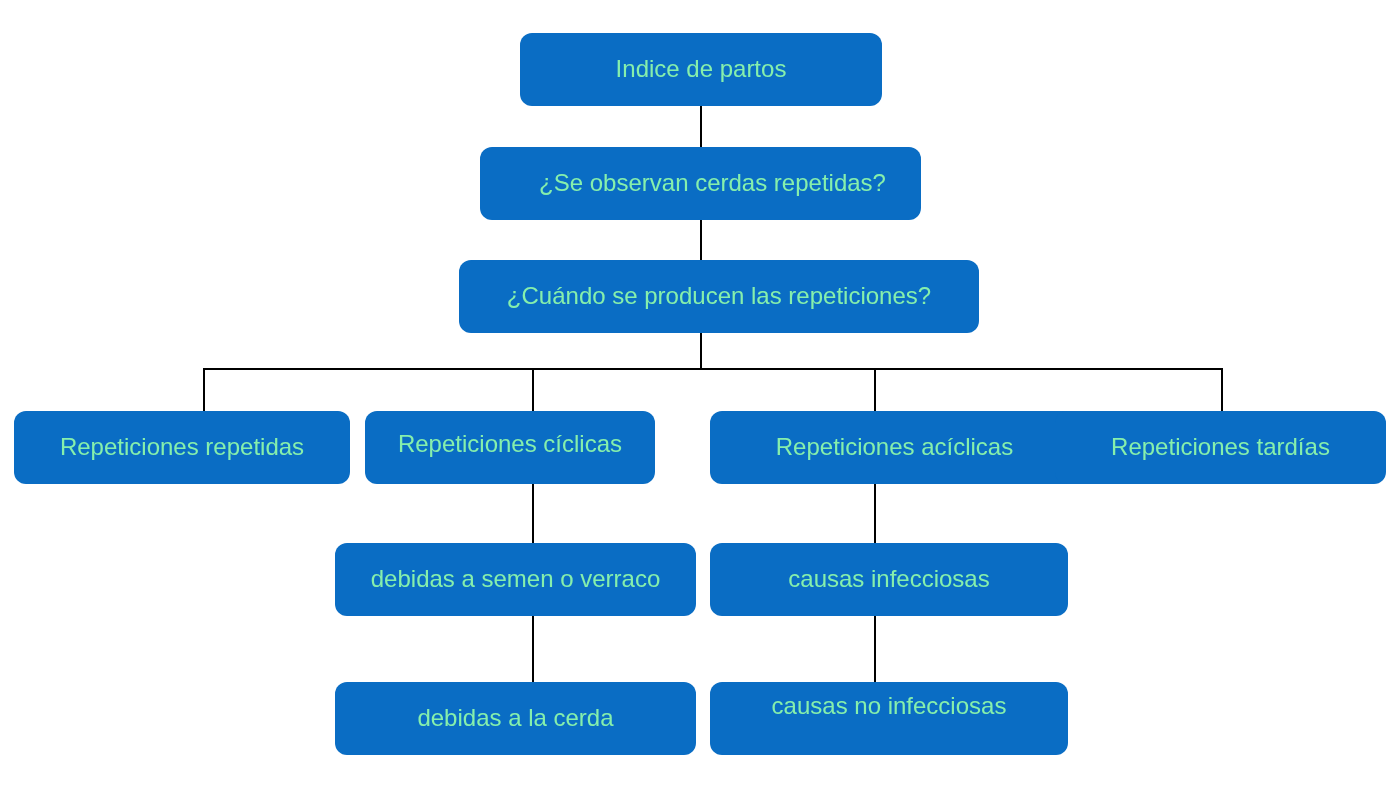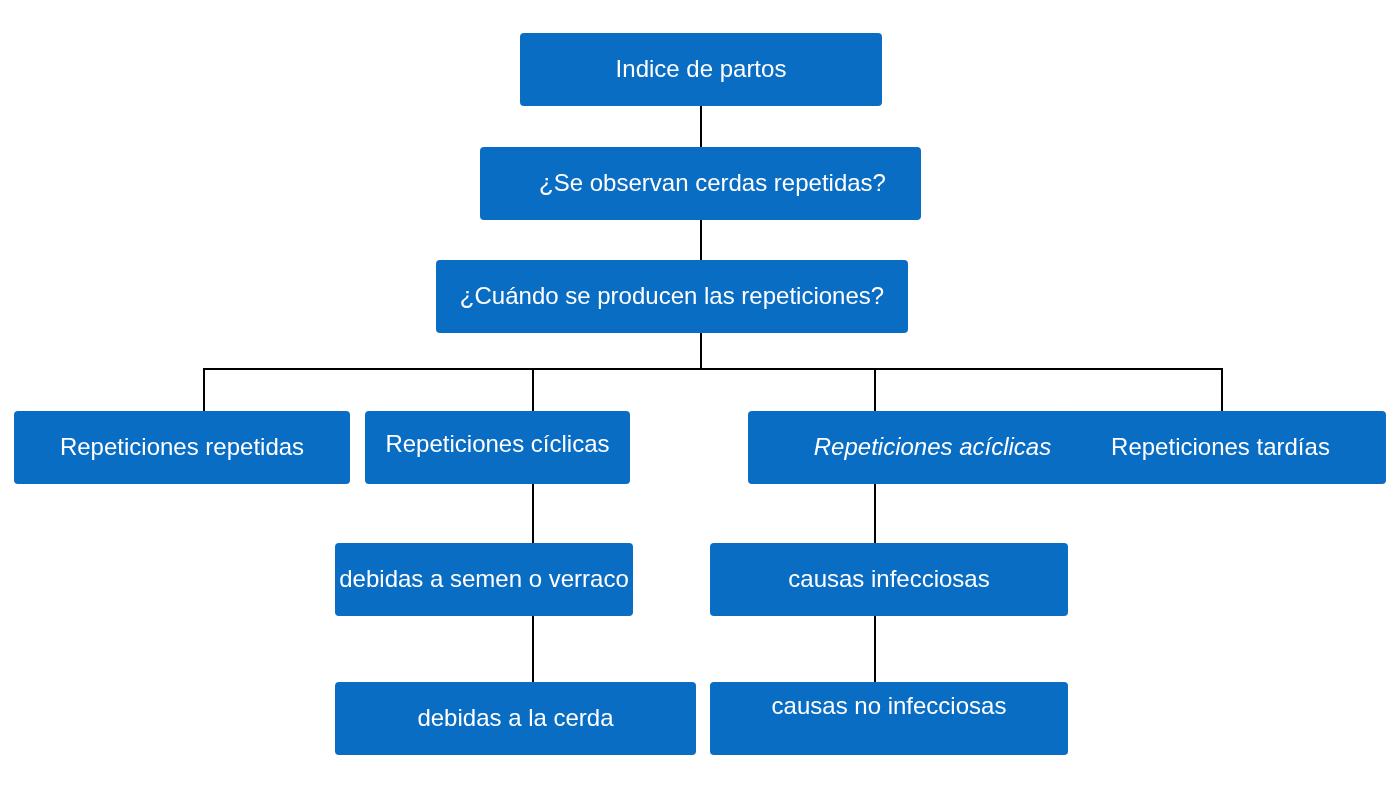--- a/index.html
+++ b/index.html
@@ -14,48 +14,48 @@
   .canvas {
     position: relative;
     width: 1400px;
     height: 789px;
     background: #ffffff;
   }
   .node {
     position: absolute;
     height: 73px;
     background: #0a6dc4;
-    border-radius: 4px;
-    color: #ffffff;
+    border-radius: 12px;
+    color: #86efac;
     font-size: 24px;
     display: flex;
     align-items: center;
     justify-content: center;
     text-align: right;
     line-height: 1.1;
     box-sizing: border-box;
     z-index: 2;
   }
   .line {
     position: absolute;
     background: #000000;
     z-index: 1;
   }
   .vline { width: 2px; }
   .hline { height: 2px; }
 
   
   #n-indice        { left: 520px;  top: 33px;  width: 362px; }
   #n-observan      { left: 480px;  top: 147px; width: 441px; padding-left: 24px; }
-  #n-cuando        { left: 436px;  top: 260px; width: 472px; }
+  #n-cuando        { left: 459px;  top: 260px; width: 520px; }
   #n-tempranas     { left: 14px;   top: 411px; width: 336px; }
-  #n-ciclicas      { left: 365px;  top: 411px; width: 265px; padding-bottom: 6px; }
-  #n-aciclicas     { left: 748px;  top: 411px; width: 369px; font-style: italic; }
+  #n-ciclicas      { left: 365px;  top: 411px; width: 290px; padding-bottom: 6px; }
+  #n-aciclicas     { left: 710px;  top: 411px; width: 369px; }
   #n-tardias       { left: 1055px; top: 411px; width: 331px; }
-  #n-semen         { left: 335px;  top: 543px; width: 298px; }
+  #n-semen         { left: 335px;  top: 543px; width: 361px; }
   #n-infecciosas   { left: 710px;  top: 543px; width: 358px; }
   #n-cerda         { left: 335px;  top: 682px; width: 361px; }
   #n-noinfecciosas { left: 710px;  top: 682px; width: 358px; padding-bottom: 25px; }
 
   
   #l-v1  { left: 700px;  top: 106px; height: 41px; }
   #l-v2  { left: 700px;  top: 220px; height: 40px; }
   #l-v3  { left: 700px;  top: 333px; height: 36px; }
   #l-h1  { left: 203px;  top: 368px; width: 1020px; }
   #l-v4  { left: 203px;  top: 368px; height: 43px; }

